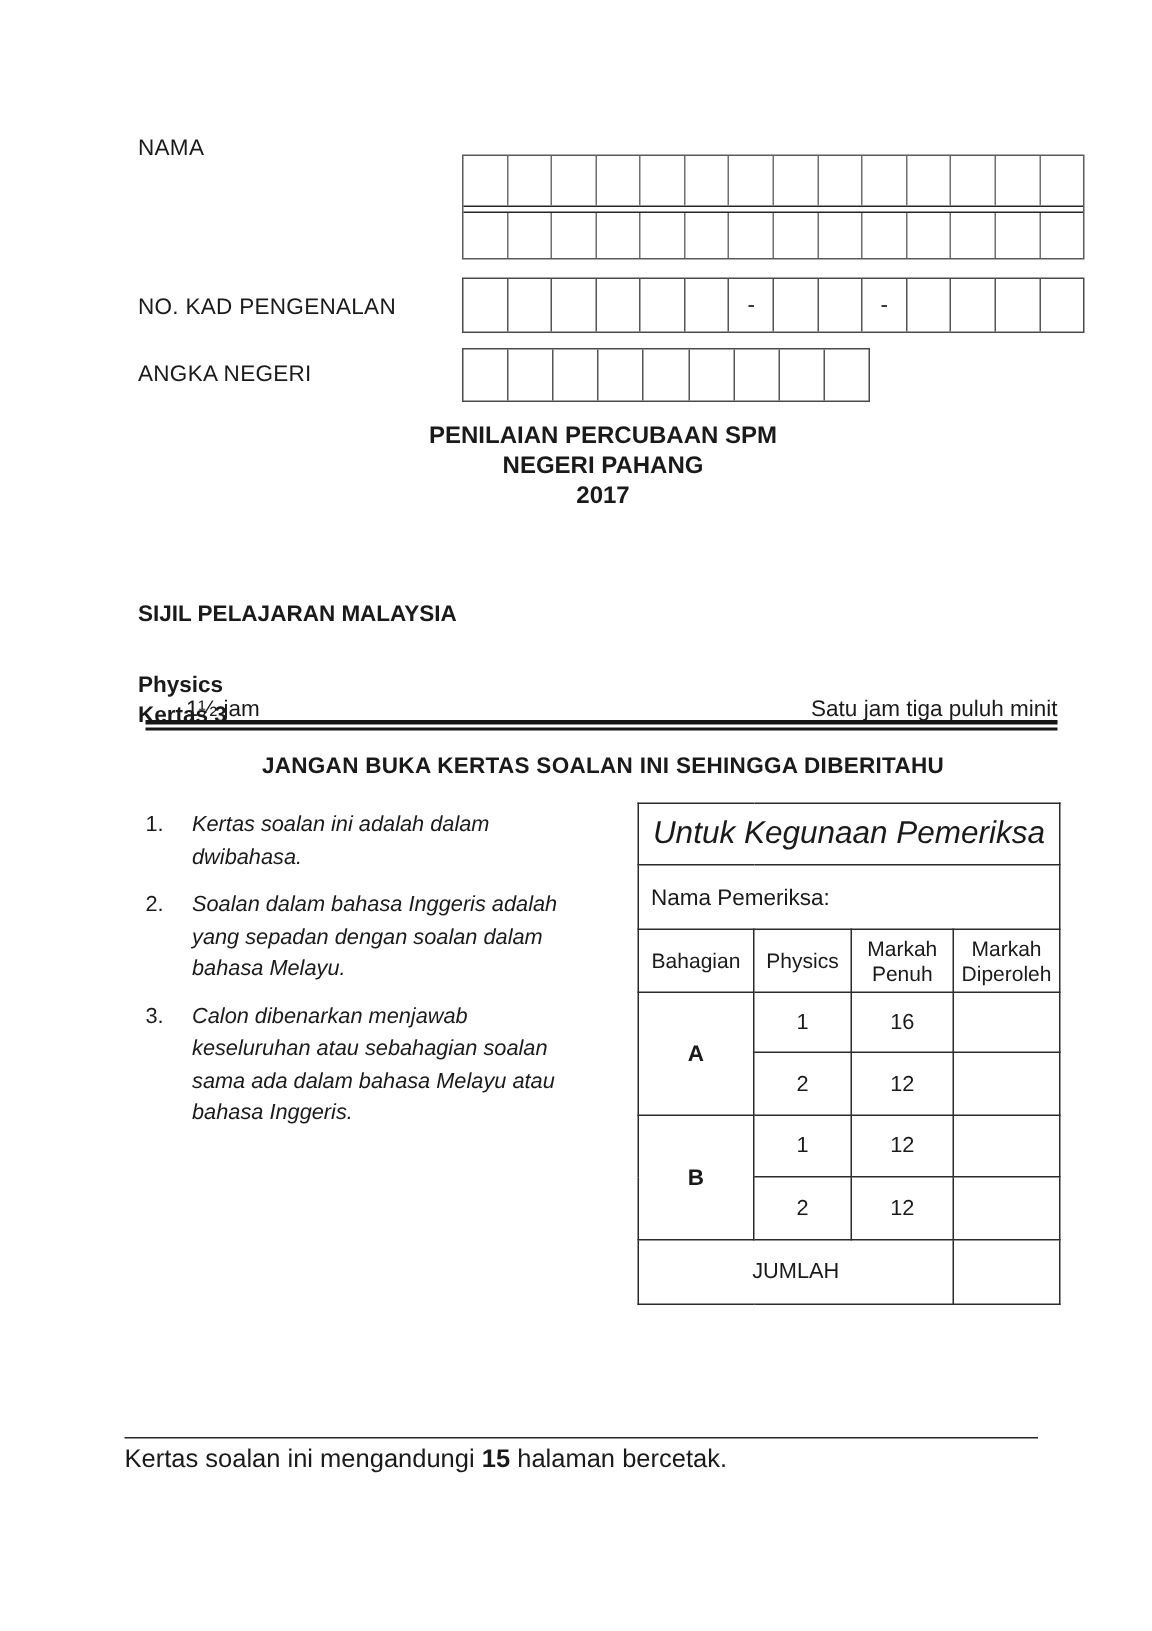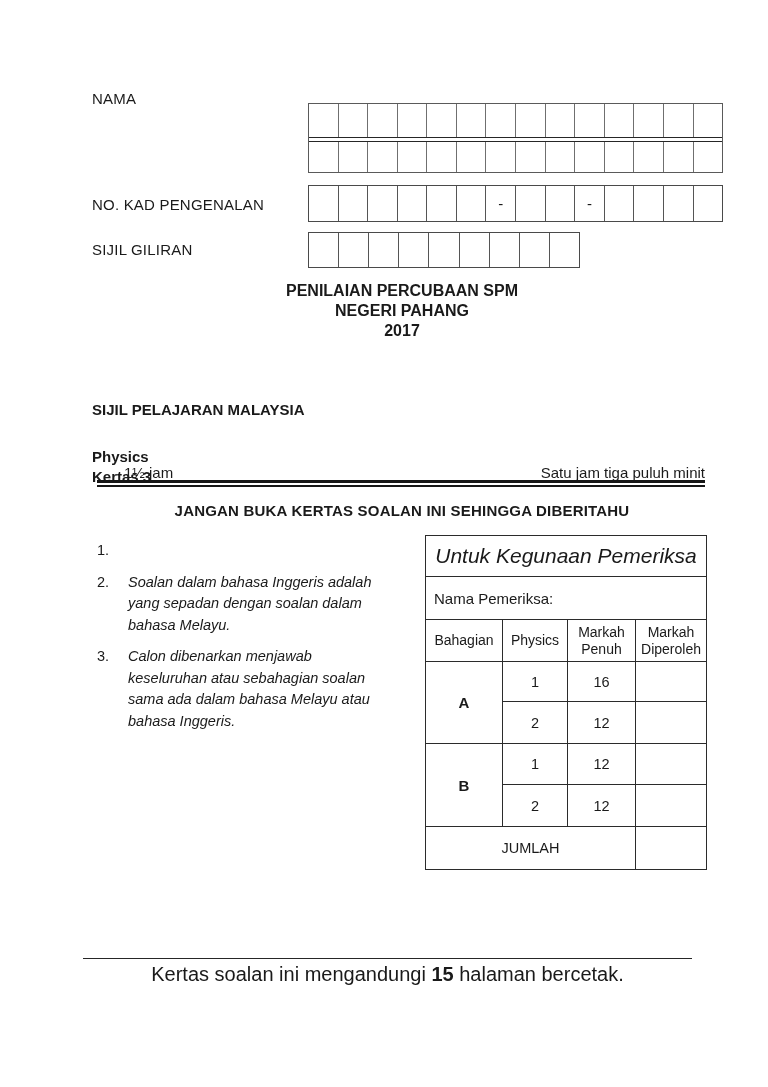--- a/index.html
+++ b/index.html
@@ -48,21 +48,21 @@
   td,th{border:1px solid #2b2b2b;padding:0;text-align:center;
     font-size:14.5px;font-weight:normal;vertical-align:middle;}
   .t-title{height:40px;font-style:italic;font-size:21px;}
   .t-examiner{height:42px;text-align:left;padding-left:8px;font-size:15px;}
   .t-head{height:41px;font-size:14px;line-height:17px;}
   .t-section{font-weight:bold;font-size:15px;}
   .rA1{height:40px;} .rA2{height:42px;} .rB1{height:41px;} .rB2{height:42px;}
   .t-total{height:42px;}
   
   .footer-rule{left:83px;top:958px;width:609px;height:0;border-top:1.5px solid #262626;}
-  .footer-text{left:83px;top:963px;width:609px;text-align:center;font-size:20px;}
+  .footer-text{left:83px;top:963px;width:609px;text-align:left;font-size:17px;}
   .footer-text b{font-weight:bold;}
 </style>
 </head>
 <body>
 
 <div class="abs lbl" style="left:92px;top:90px;">NAMA</div>
 <div class="abs grid name-grid">
   <div class="grid-row r1">
       <div class="cell"></div>
       <div class="cell"></div>
@@ -109,21 +109,21 @@
     <div class="cell">-</div>
     <div class="cell"></div>
     <div class="cell"></div>
     <div class="cell">-</div>
     <div class="cell"></div>
     <div class="cell"></div>
     <div class="cell"></div>
     <div class="cell"></div>
   </div>
 
-<div class="abs lbl" style="left:92px;top:241px;">SIJIL GILIRAN</div>
+<div class="abs lbl" style="left:92px;top:241px;">ANGKA NEGERI</div>
 <div class="abs grid exam-grid">
     <div class="cell"></div>
     <div class="cell"></div>
     <div class="cell"></div>
     <div class="cell"></div>
     <div class="cell"></div>
     <div class="cell"></div>
     <div class="cell"></div>
     <div class="cell"></div>
     <div class="cell"></div>
@@ -149,20 +149,21 @@
   <span>Satu jam tiga puluh minit</span>
 </div>
 
 <div class="abs double-rule"></div>
 
 <div class="abs warning">JANGAN BUKA KERTAS SOALAN INI SEHINGGA DIBERITAHU</div>
 
 <div class="abs inst-list">
   <div class="inst">
     <span class="num">1.</span>
+    <span class="txt">Kertas soalan ini adalah dalam dwibahasa.</span>
   </div>
   <div class="inst">
     <span class="num">2.</span>
     <span class="txt">Soalan dalam bahasa Inggeris adalah yang sepadan dengan soalan dalam bahasa Melayu.</span>
   </div>
   <div class="inst">
     <span class="num">3.</span>
     <span class="txt">Calon dibenarkan menjawab keseluruhan atau sebahagian soalan sama ada dalam bahasa Melayu atau bahasa Inggeris.</span>
   </div>
 </div>

